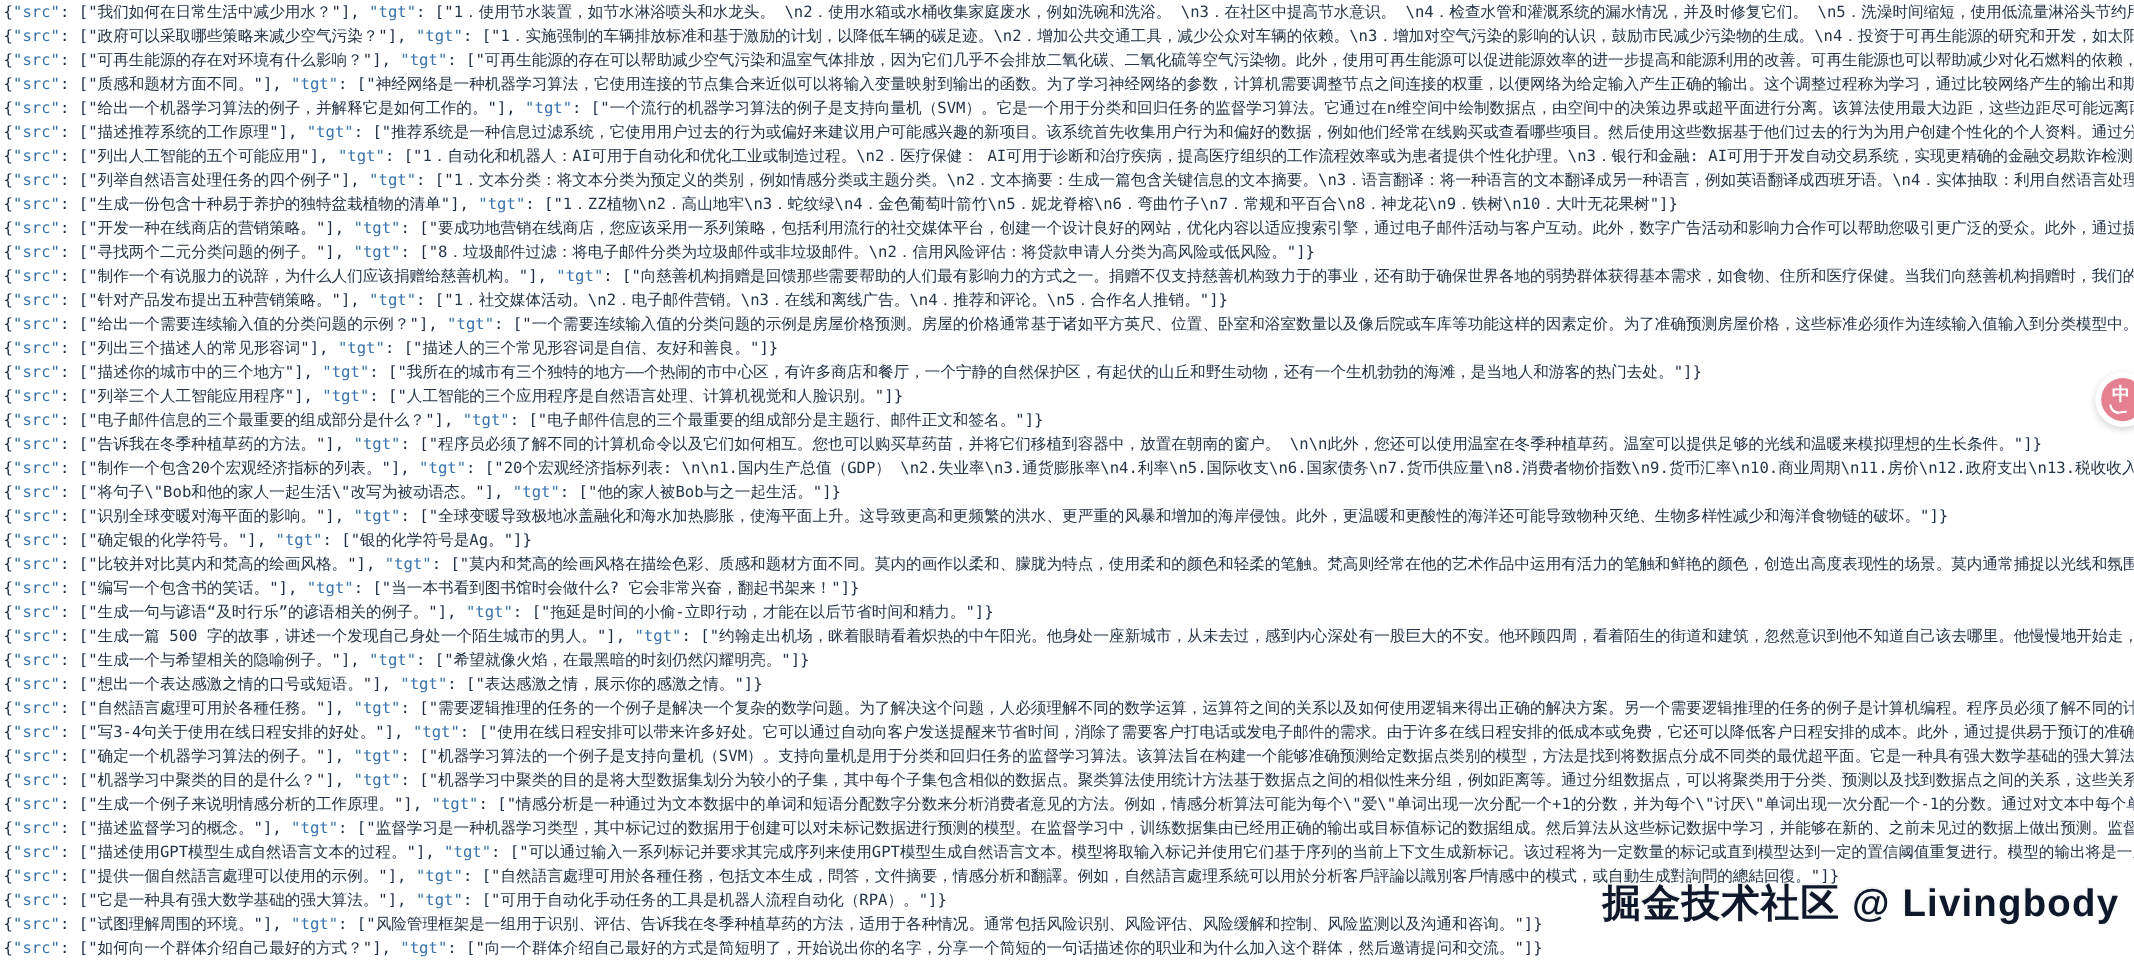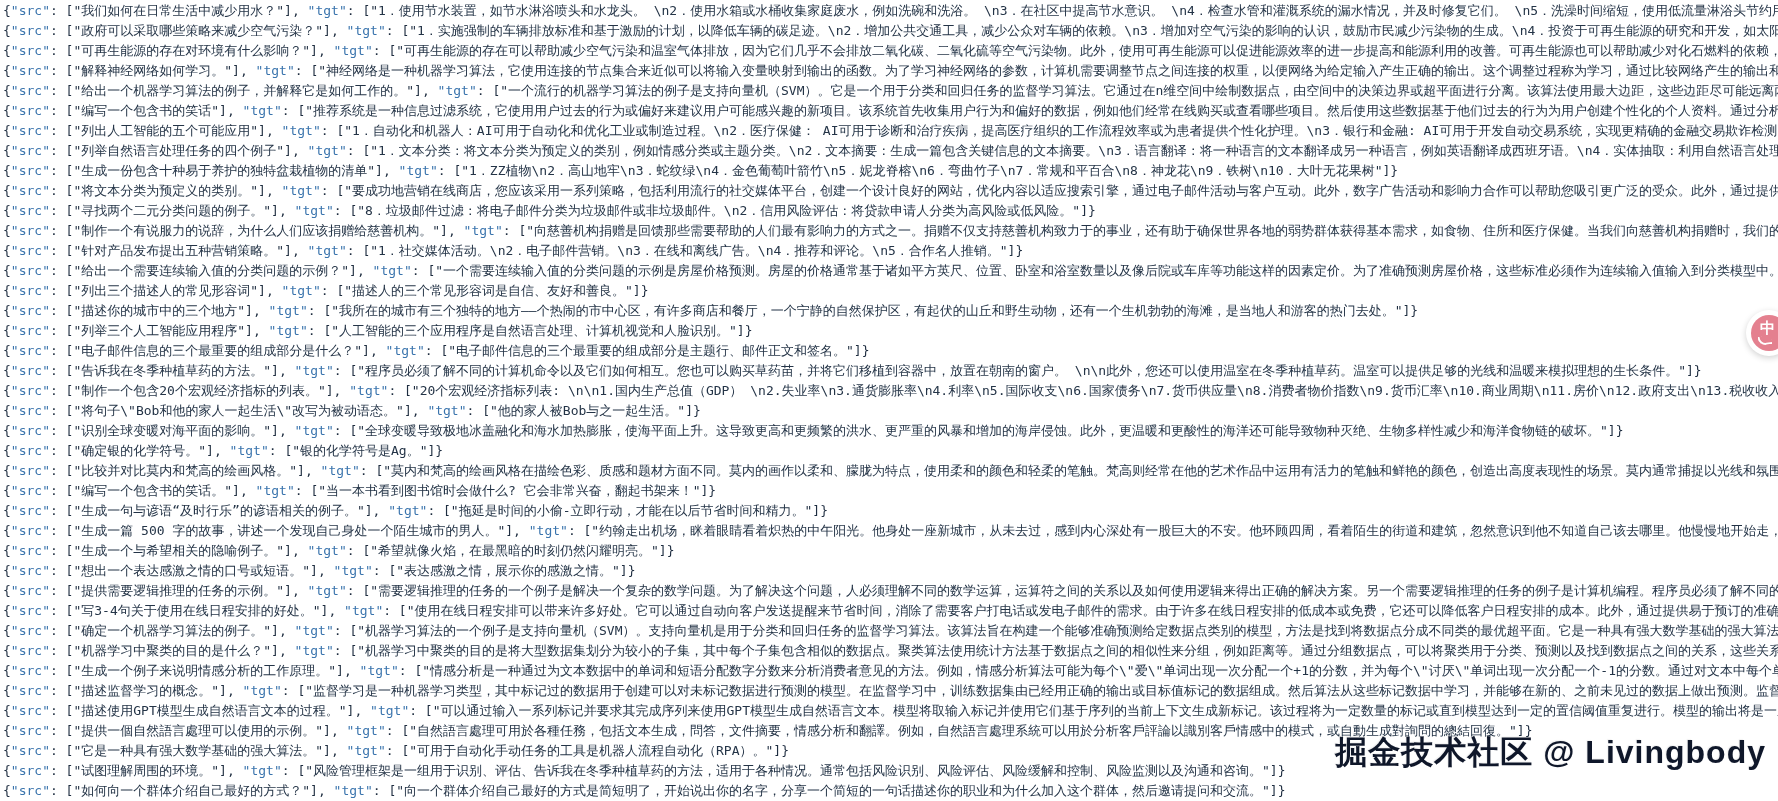--- a/index.html
+++ b/index.html
@@ -72,47 +72,47 @@
     transform: rotate(-8deg);
   }
 </style>
 </head>
 <body>
 
 <div id="file-content">
     <div class="row"><span class="p">{</span><span class="k">"src"</span><span class="p">: ["</span><span class="s">我们如何在日常生活中减少用水？</span><span class="p">"], </span><span class="k">"tgt"</span><span class="p">: ["</span><span class="s">1．使用节水装置，如节水淋浴喷头和水龙头。 \n2．使用水箱或水桶收集家庭废水，例如洗碗和洗浴。 \n3．在社区中提高节水意识。 \n4．检查水管和灌溉系统的漏水情况，并及时修复它们。 \n5．洗澡时间缩短，使用低流量淋浴头节约用水。 \n6．收集雨水，用于浇灌</span></div>
     <div class="row"><span class="p">{</span><span class="k">"src"</span><span class="p">: ["</span><span class="s">政府可以采取哪些策略来减少空气污染？</span><span class="p">"], </span><span class="k">"tgt"</span><span class="p">: ["</span><span class="s">1．实施强制的车辆排放标准和基于激励的计划，以降低车辆的碳足迹。\n2．增加公共交通工具，减少公众对车辆的依赖。\n3．增加对空气污染的影响的认识，鼓励市民减少污染物的生成。\n4．投资于可再生能源的研究和开发，如太阳能和风能。\n5．在工厂和发电</span></div>
     <div class="row"><span class="p">{</span><span class="k">"src"</span><span class="p">: ["</span><span class="s">可再生能源的存在对环境有什么影响？</span><span class="p">"], </span><span class="k">"tgt"</span><span class="p">: ["</span><span class="s">可再生能源的存在可以帮助减少空气污染和温室气体排放，因为它们几乎不会排放二氧化碳、二氧化硫等空气污染物。此外，使用可再生能源可以促进能源效率的进一步提高和能源利用的改善。可再生能源也可以帮助减少对化石燃料的依赖，这不仅可以减少排放，而且可以</span></div>
-    <div class="row"><span class="p">{</span><span class="k">"src"</span><span class="p">: ["</span><span class="s">解释神经网络如何学习。</span><span class="p">"], </span><span class="k">"tgt"</span><span class="p">: ["</span><span class="s">神经网络是一种机器学习算法，它使用连接的节点集合来近似可以将输入变量映射到输出的函数。为了学习神经网络的参数，计算机需要调整节点之间连接的权重，以便网络为给定输入产生正确的输出。这个调整过程称为学习，通过比较网络产生的输出和期望的结果，然后使用优化算</span></div>
+    <div class="row"><span class="p">{</span><span class="k">"src"</span><span class="p">: ["</span><span class="s">质感和题材方面不同。</span><span class="p">"], </span><span class="k">"tgt"</span><span class="p">: ["</span><span class="s">神经网络是一种机器学习算法，它使用连接的节点集合来近似可以将输入变量映射到输出的函数。为了学习神经网络的参数，计算机需要调整节点之间连接的权重，以便网络为给定输入产生正确的输出。这个调整过程称为学习，通过比较网络产生的输出和期望的结果，然后使用优化算</span></div>
     <div class="row"><span class="p">{</span><span class="k">"src"</span><span class="p">: ["</span><span class="s">给出一个机器学习算法的例子，并解释它是如何工作的。</span><span class="p">"], </span><span class="k">"tgt"</span><span class="p">: ["</span><span class="s">一个流行的机器学习算法的例子是支持向量机（SVM）。它是一个用于分类和回归任务的监督学习算法。它通过在n维空间中绘制数据点，由空间中的决策边界或超平面进行分离。该算法使用最大边距，这些边距尽可能远离两类数据点。这些边距有助于分</span></div>
-    <div class="row"><span class="p">{</span><span class="k">"src"</span><span class="p">: ["</span><span class="s">编写一个包含书的笑话</span><span class="p">"], </span><span class="k">"tgt"</span><span class="p">: ["</span><span class="s">推荐系统是一种信息过滤系统，它使用用户过去的行为或偏好来建议用户可能感兴趣的新项目。该系统首先收集用户行为和偏好的数据，例如他们经常在线购买或查看哪些项目。然后使用这些数据基于他们过去的行为为用户创建个性化的个人资料。通过分析相似用户购买或查看的其他</span></div>
+    <div class="row"><span class="p">{</span><span class="k">"src"</span><span class="p">: ["</span><span class="s">描述推荐系统的工作原理</span><span class="p">"], </span><span class="k">"tgt"</span><span class="p">: ["</span><span class="s">推荐系统是一种信息过滤系统，它使用用户过去的行为或偏好来建议用户可能感兴趣的新项目。该系统首先收集用户行为和偏好的数据，例如他们经常在线购买或查看哪些项目。然后使用这些数据基于他们过去的行为为用户创建个性化的个人资料。通过分析相似用户购买或查看的其他</span></div>
     <div class="row"><span class="p">{</span><span class="k">"src"</span><span class="p">: ["</span><span class="s">列出人工智能的五个可能应用</span><span class="p">"], </span><span class="k">"tgt"</span><span class="p">: ["</span><span class="s">1．自动化和机器人：AI可用于自动化和优化工业或制造过程。\n2．医疗保健： AI可用于诊断和治疗疾病，提高医疗组织的工作流程效率或为患者提供个性化护理。\n3．银行和金融: AI可用于开发自动交易系统，实现更精确的金融交易欺诈检测，并提供个性化的金融建议。\n4</span></div>
     <div class="row"><span class="p">{</span><span class="k">"src"</span><span class="p">: ["</span><span class="s">列举自然语言处理任务的四个例子</span><span class="p">"], </span><span class="k">"tgt"</span><span class="p">: ["</span><span class="s">1．文本分类：将文本分类为预定义的类别，例如情感分类或主题分类。\n2．文本摘要：生成一篇包含关键信息的文本摘要。\n3．语言翻译：将一种语言的文本翻译成另一种语言，例如英语翻译成西班牙语。\n4．实体抽取：利用自然语言处理从文本中抽取实体，例如名称</span></div>
     <div class="row"><span class="p">{</span><span class="k">"src"</span><span class="p">: ["</span><span class="s">生成一份包含十种易于养护的独特盆栽植物的清单</span><span class="p">"], </span><span class="k">"tgt"</span><span class="p">: ["</span><span class="s">1．ZZ植物\n2．高山地牢\n3．蛇纹绿\n4．金色葡萄叶箭竹\n5．妮龙脊榕\n6．弯曲竹子\n7．常规和平百合\n8．神龙花\n9．铁树\n10．大叶无花果树</span><span class="p">"]}</span></div>
-    <div class="row"><span class="p">{</span><span class="k">"src"</span><span class="p">: ["</span><span class="s">将文本分类为预定义的类别。</span><span class="p">"], </span><span class="k">"tgt"</span><span class="p">: ["</span><span class="s">要成功地营销在线商店，您应该采用一系列策略，包括利用流行的社交媒体平台，创建一个设计良好的网站，优化内容以适应搜索引擎，通过电子邮件活动与客户互动。此外，数字广告活动和影响力合作可以帮助您吸引更广泛的受众。此外，通过提供独家折扣和创建特殊的客户</span></div>
+    <div class="row"><span class="p">{</span><span class="k">"src"</span><span class="p">: ["</span><span class="s">开发一种在线商店的营销策略。</span><span class="p">"], </span><span class="k">"tgt"</span><span class="p">: ["</span><span class="s">要成功地营销在线商店，您应该采用一系列策略，包括利用流行的社交媒体平台，创建一个设计良好的网站，优化内容以适应搜索引擎，通过电子邮件活动与客户互动。此外，数字广告活动和影响力合作可以帮助您吸引更广泛的受众。此外，通过提供独家折扣和创建特殊的客户</span></div>
     <div class="row"><span class="p">{</span><span class="k">"src"</span><span class="p">: ["</span><span class="s">寻找两个二元分类问题的例子。</span><span class="p">"], </span><span class="k">"tgt"</span><span class="p">: ["</span><span class="s">8．垃圾邮件过滤：将电子邮件分类为垃圾邮件或非垃圾邮件。\n2．信用风险评估：将贷款申请人分类为高风险或低风险。</span><span class="p">"]}</span></div>
     <div class="row"><span class="p">{</span><span class="k">"src"</span><span class="p">: ["</span><span class="s">制作一个有说服力的说辞，为什么人们应该捐赠给慈善机构。</span><span class="p">"], </span><span class="k">"tgt"</span><span class="p">: ["</span><span class="s">向慈善机构捐赠是回馈那些需要帮助的人们最有影响力的方式之一。捐赠不仅支持慈善机构致力于的事业，还有助于确保世界各地的弱势群体获得基本需求，如食物、住所和医疗保健。当我们向慈善机构捐赠时，我们的贡献具有涟漪效应。它有助于</span></div>
     <div class="row"><span class="p">{</span><span class="k">"src"</span><span class="p">: ["</span><span class="s">针对产品发布提出五种营销策略。</span><span class="p">"], </span><span class="k">"tgt"</span><span class="p">: ["</span><span class="s">1．社交媒体活动。\n2．电子邮件营销。\n3．在线和离线广告。\n4．推荐和评论。\n5．合作名人推销。</span><span class="p">"]}</span></div>
     <div class="row"><span class="p">{</span><span class="k">"src"</span><span class="p">: ["</span><span class="s">给出一个需要连续输入值的分类问题的示例？</span><span class="p">"], </span><span class="k">"tgt"</span><span class="p">: ["</span><span class="s">一个需要连续输入值的分类问题的示例是房屋价格预测。房屋的价格通常基于诸如平方英尺、位置、卧室和浴室数量以及像后院或车库等功能这样的因素定价。为了准确预测房屋价格，这些标准必须作为连续输入值输入到分类模型中。</span></div>
     <div class="row"><span class="p">{</span><span class="k">"src"</span><span class="p">: ["</span><span class="s">列出三个描述人的常见形容词</span><span class="p">"], </span><span class="k">"tgt"</span><span class="p">: ["</span><span class="s">描述人的三个常见形容词是自信、友好和善良。</span><span class="p">"]}</span></div>
     <div class="row"><span class="p">{</span><span class="k">"src"</span><span class="p">: ["</span><span class="s">描述你的城市中的三个地方</span><span class="p">"], </span><span class="k">"tgt"</span><span class="p">: ["</span><span class="s">我所在的城市有三个独特的地方——个热闹的市中心区，有许多商店和餐厅，一个宁静的自然保护区，有起伏的山丘和野生动物，还有一个生机勃勃的海滩，是当地人和游客的热门去处。</span><span class="p">"]}</span></div>
     <div class="row"><span class="p">{</span><span class="k">"src"</span><span class="p">: ["</span><span class="s">列举三个人工智能应用程序</span><span class="p">"], </span><span class="k">"tgt"</span><span class="p">: ["</span><span class="s">人工智能的三个应用程序是自然语言处理、计算机视觉和人脸识别。</span><span class="p">"]}</span></div>
     <div class="row"><span class="p">{</span><span class="k">"src"</span><span class="p">: ["</span><span class="s">电子邮件信息的三个最重要的组成部分是什么？</span><span class="p">"], </span><span class="k">"tgt"</span><span class="p">: ["</span><span class="s">电子邮件信息的三个最重要的组成部分是主题行、邮件正文和签名。</span><span class="p">"]}</span></div>
     <div class="row"><span class="p">{</span><span class="k">"src"</span><span class="p">: ["</span><span class="s">告诉我在冬季种植草药的方法。</span><span class="p">"], </span><span class="k">"tgt"</span><span class="p">: ["</span><span class="s">程序员必须了解不同的计算机命令以及它们如何相互。您也可以购买草药苗，并将它们移植到容器中，放置在朝南的窗户。 \n\n此外，您还可以使用温室在冬季种植草药。温室可以提供足够的光线和温暖来模拟理想的生长条件。</span><span class="p">"]}</span></div>
     <div class="row"><span class="p">{</span><span class="k">"src"</span><span class="p">: ["</span><span class="s">制作一个包含20个宏观经济指标的列表。</span><span class="p">"], </span><span class="k">"tgt"</span><span class="p">: ["</span><span class="s">20个宏观经济指标列表: \n\n1.国内生产总值（GDP） \n2.失业率\n3.通货膨胀率\n4.利率\n5.国际收支\n6.国家债务\n7.货币供应量\n8.消费者物价指数\n9.货币汇率\n10.商业周期\n11.房价\n12.政府支出\n13.税收收入 \n14.储蓄率\n15.资本投资\n16.制造业</span></div>
     <div class="row"><span class="p">{</span><span class="k">"src"</span><span class="p">: ["</span><span class="s">将句子\"Bob和他的家人一起生活\"改写为被动语态。</span><span class="p">"], </span><span class="k">"tgt"</span><span class="p">: ["</span><span class="s">他的家人被Bob与之一起生活。</span><span class="p">"]}</span></div>
     <div class="row"><span class="p">{</span><span class="k">"src"</span><span class="p">: ["</span><span class="s">识别全球变暖对海平面的影响。</span><span class="p">"], </span><span class="k">"tgt"</span><span class="p">: ["</span><span class="s">全球变暖导致极地冰盖融化和海水加热膨胀，使海平面上升。这导致更高和更频繁的洪水、更严重的风暴和增加的海岸侵蚀。此外，更温暖和更酸性的海洋还可能导致物种灭绝、生物多样性减少和海洋食物链的破坏。</span><span class="p">"]}</span></div>
     <div class="row"><span class="p">{</span><span class="k">"src"</span><span class="p">: ["</span><span class="s">确定银的化学符号。</span><span class="p">"], </span><span class="k">"tgt"</span><span class="p">: ["</span><span class="s">银的化学符号是Ag。</span><span class="p">"]}</span></div>
     <div class="row"><span class="p">{</span><span class="k">"src"</span><span class="p">: ["</span><span class="s">比较并对比莫内和梵高的绘画风格。</span><span class="p">"], </span><span class="k">"tgt"</span><span class="p">: ["</span><span class="s">莫内和梵高的绘画风格在描绘色彩、质感和题材方面不同。莫内的画作以柔和、朦胧为特点，使用柔和的颜色和轻柔的笔触。梵高则经常在他的艺术作品中运用有活力的笔触和鲜艳的颜色，创造出高度表现性的场景。莫内通常捕捉以光线和氛围为重点的日常场景，而梵高则</span></div>
     <div class="row"><span class="p">{</span><span class="k">"src"</span><span class="p">: ["</span><span class="s">编写一个包含书的笑话。</span><span class="p">"], </span><span class="k">"tgt"</span><span class="p">: ["</span><span class="s">当一本书看到图书馆时会做什么? 它会非常兴奋，翻起书架来！</span><span class="p">"]}</span></div>
     <div class="row"><span class="p">{</span><span class="k">"src"</span><span class="p">: ["</span><span class="s">生成一句与谚语“及时行乐”的谚语相关的例子。</span><span class="p">"], </span><span class="k">"tgt"</span><span class="p">: ["</span><span class="s">拖延是时间的小偷-立即行动，才能在以后节省时间和精力。</span><span class="p">"]}</span></div>
     <div class="row"><span class="p">{</span><span class="k">"src"</span><span class="p">: ["</span><span class="s">生成一篇 500 字的故事，讲述一个发现自己身处一个陌生城市的男人。</span><span class="p">"], </span><span class="k">"tgt"</span><span class="p">: ["</span><span class="s">约翰走出机场，眯着眼睛看着炽热的中午阳光。他身处一座新城市，从未去过，感到内心深处有一股巨大的不安。他环顾四周，看着陌生的街道和建筑，忽然意识到他不知道自己该去哪里。他慢慢地开始走，试图理解周围的环境。 \n\n当</span></div>
     <div class="row"><span class="p">{</span><span class="k">"src"</span><span class="p">: ["</span><span class="s">生成一个与希望相关的隐喻例子。</span><span class="p">"], </span><span class="k">"tgt"</span><span class="p">: ["</span><span class="s">希望就像火焰，在最黑暗的时刻仍然闪耀明亮。</span><span class="p">"]}</span></div>
     <div class="row"><span class="p">{</span><span class="k">"src"</span><span class="p">: ["</span><span class="s">想出一个表达感激之情的口号或短语。</span><span class="p">"], </span><span class="k">"tgt"</span><span class="p">: ["</span><span class="s">表达感激之情，展示你的感激之情。</span><span class="p">"]}</span></div>
-    <div class="row"><span class="p">{</span><span class="k">"src"</span><span class="p">: ["</span><span class="s">提供需要逻辑推理的任务的示例。</span><span class="p">"], </span><span class="k">"tgt"</span><span class="p">: ["</span><span class="s">需要逻辑推理的任务的一个例子是解决一个复杂的数学问题。为了解决这个问题，人必须理解不同的数学运算，运算符之间的关系以及如何使用逻辑来得出正确的解决方案。另一个需要逻辑推理的任务的例子是计算机编程。程序员必须了解不同的计算机命令以及它们如何相互</span></div>
+    <div class="row"><span class="p">{</span><span class="k">"src"</span><span class="p">: ["</span><span class="s">自然語言處理可用於各種任務。</span><span class="p">"], </span><span class="k">"tgt"</span><span class="p">: ["</span><span class="s">需要逻辑推理的任务的一个例子是解决一个复杂的数学问题。为了解决这个问题，人必须理解不同的数学运算，运算符之间的关系以及如何使用逻辑来得出正确的解决方案。另一个需要逻辑推理的任务的例子是计算机编程。程序员必须了解不同的计算机命令以及它们如何相互</span></div>
     <div class="row"><span class="p">{</span><span class="k">"src"</span><span class="p">: ["</span><span class="s">写3-4句关于使用在线日程安排的好处。</span><span class="p">"], </span><span class="k">"tgt"</span><span class="p">: ["</span><span class="s">使用在线日程安排可以带来许多好处。它可以通过自动向客户发送提醒来节省时间，消除了需要客户打电话或发电子邮件的需求。由于许多在线日程安排的低成本或免费，它还可以降低客户日程安排的成本。此外，通过提供易于预订的准确预约时间，在线日程安排可以</span></div>
     <div class="row"><span class="p">{</span><span class="k">"src"</span><span class="p">: ["</span><span class="s">确定一个机器学习算法的例子。</span><span class="p">"], </span><span class="k">"tgt"</span><span class="p">: ["</span><span class="s">机器学习算法的一个例子是支持向量机（SVM）。支持向量机是用于分类和回归任务的监督学习算法。该算法旨在构建一个能够准确预测给定数据点类别的模型，方法是找到将数据点分成不同类的最优超平面。它是一种具有强大数学基础的强大算法，在面部识别和自然语言处理</span></div>
     <div class="row"><span class="p">{</span><span class="k">"src"</span><span class="p">: ["</span><span class="s">机器学习中聚类的目的是什么？</span><span class="p">"], </span><span class="k">"tgt"</span><span class="p">: ["</span><span class="s">机器学习中聚类的目的是将大型数据集划分为较小的子集，其中每个子集包含相似的数据点。聚类算法使用统计方法基于数据点之间的相似性来分组，例如距离等。通过分组数据点，可以将聚类用于分类、预测以及找到数据点之间的关系，这些关系可能仅从数据本身看不出来</span></div>
     <div class="row"><span class="p">{</span><span class="k">"src"</span><span class="p">: ["</span><span class="s">生成一个例子来说明情感分析的工作原理。</span><span class="p">"], </span><span class="k">"tgt"</span><span class="p">: ["</span><span class="s">情感分析是一种通过为文本数据中的单词和短语分配数字分数来分析消费者意见的方法。例如，情感分析算法可能为每个\"爱\"单词出现一次分配一个+1的分数，并为每个\"讨厌\"单词出现一次分配一个-1的分数。通过对文本中每个单词的分数进行求和，算法可以</span></div>
     <div class="row"><span class="p">{</span><span class="k">"src"</span><span class="p">: ["</span><span class="s">描述监督学习的概念。</span><span class="p">"], </span><span class="k">"tgt"</span><span class="p">: ["</span><span class="s">监督学习是一种机器学习类型，其中标记过的数据用于创建可以对未标记数据进行预测的模型。在监督学习中，训练数据集由已经用正确的输出或目标值标记的数据组成。然后算法从这些标记数据中学习，并能够在新的、之前未见过的数据上做出预测。监督学习通常在图像识别、自然</span></div>
     <div class="row"><span class="p">{</span><span class="k">"src"</span><span class="p">: ["</span><span class="s">描述使用GPT模型生成自然语言文本的过程。</span><span class="p">"], </span><span class="k">"tgt"</span><span class="p">: ["</span><span class="s">可以通过输入一系列标记并要求其完成序列来使用GPT模型生成自然语言文本。模型将取输入标记并使用它们基于序列的当前上下文生成新标记。该过程将为一定数量的标记或直到模型达到一定的置信阈值重复进行。模型的输出将是一系列标记，这些标记可以组合</span></div>
     <div class="row"><span class="p">{</span><span class="k">"src"</span><span class="p">: ["</span><span class="s">提供一個自然語言處理可以使用的示例。</span><span class="p">"], </span><span class="k">"tgt"</span><span class="p">: ["</span><span class="s">自然語言處理可用於各種任務，包括文本生成，問答，文件摘要，情感分析和翻譯。例如，自然語言處理系統可以用於分析客戶評論以識別客戶情感中的模式，或自動生成對詢問的總結回復。</span><span class="p">"]}</span></div>
     <div class="row"><span class="p">{</span><span class="k">"src"</span><span class="p">: ["</span><span class="s">它是一种具有强大数学基础的强大算法。</span><span class="p">"], </span><span class="k">"tgt"</span><span class="p">: ["</span><span class="s">可用于自动化手动任务的工具是机器人流程自动化（RPA）。</span><span class="p">"]}</span></div>
     <div class="row"><span class="p">{</span><span class="k">"src"</span><span class="p">: ["</span><span class="s">试图理解周围的环境。</span><span class="p">"], </span><span class="k">"tgt"</span><span class="p">: ["</span><span class="s">风险管理框架是一组用于识别、评估、告诉我在冬季种植草药的方法，适用于各种情况。通常包括风险识别、风险评估、风险缓解和控制、风险监测以及沟通和咨询。</span><span class="p">"]}</span></div>
     <div class="row"><span class="p">{</span><span class="k">"src"</span><span class="p">: ["</span><span class="s">如何向一个群体介绍自己最好的方式？</span><span class="p">"], </span><span class="k">"tgt"</span><span class="p">: ["</span><span class="s">向一个群体介绍自己最好的方式是简短明了，开始说出你的名字，分享一个简短的一句话描述你的职业和为什么加入这个群体，然后邀请提问和交流。</span><span class="p">"]}</span></div>

